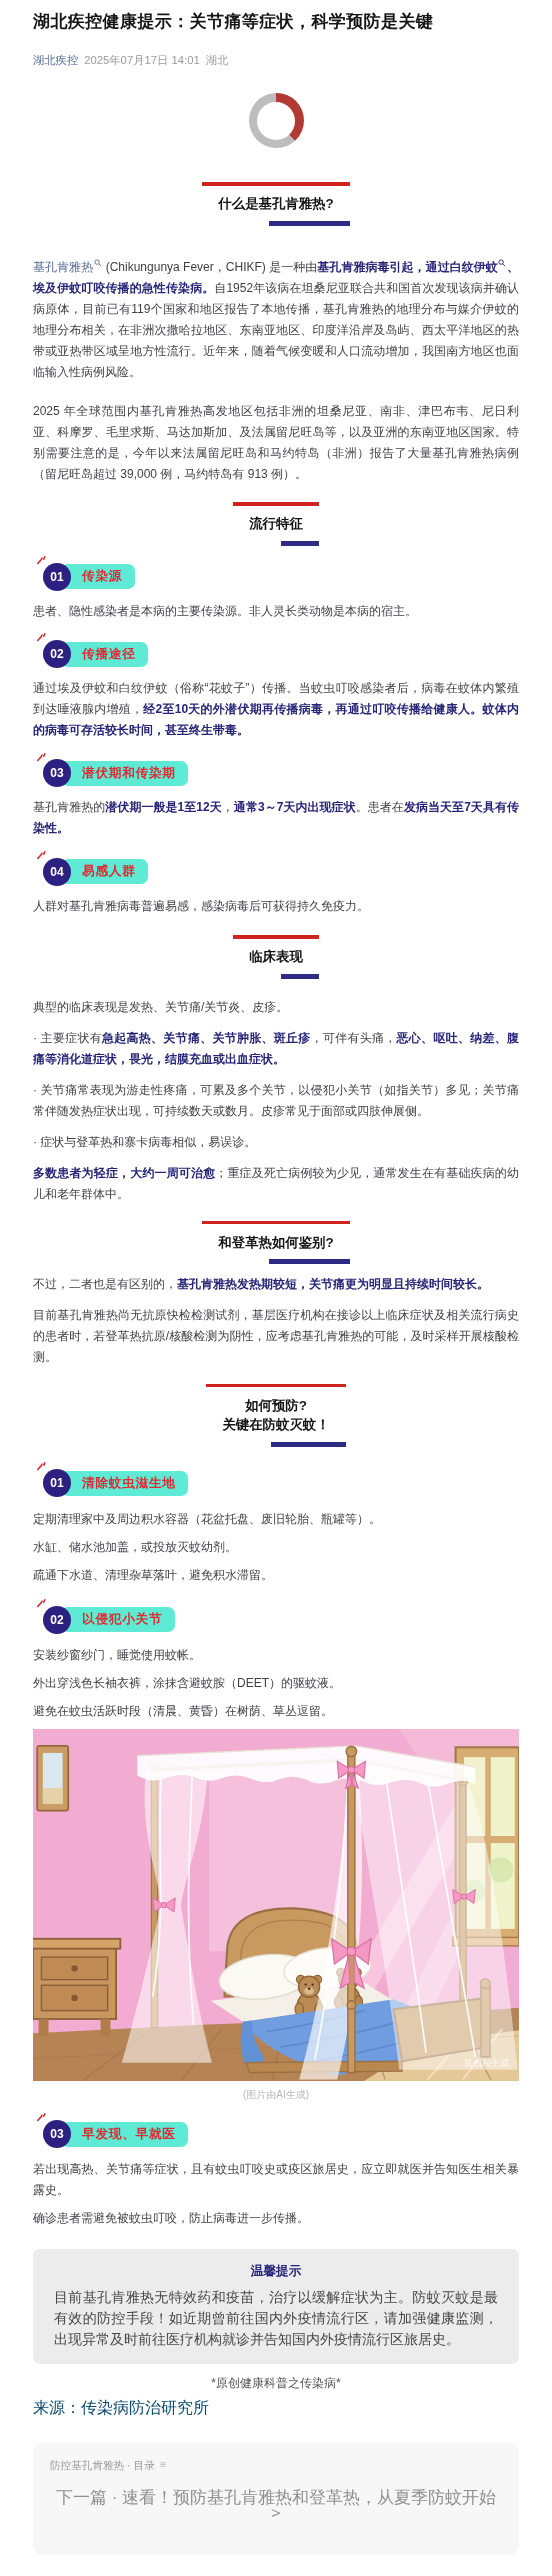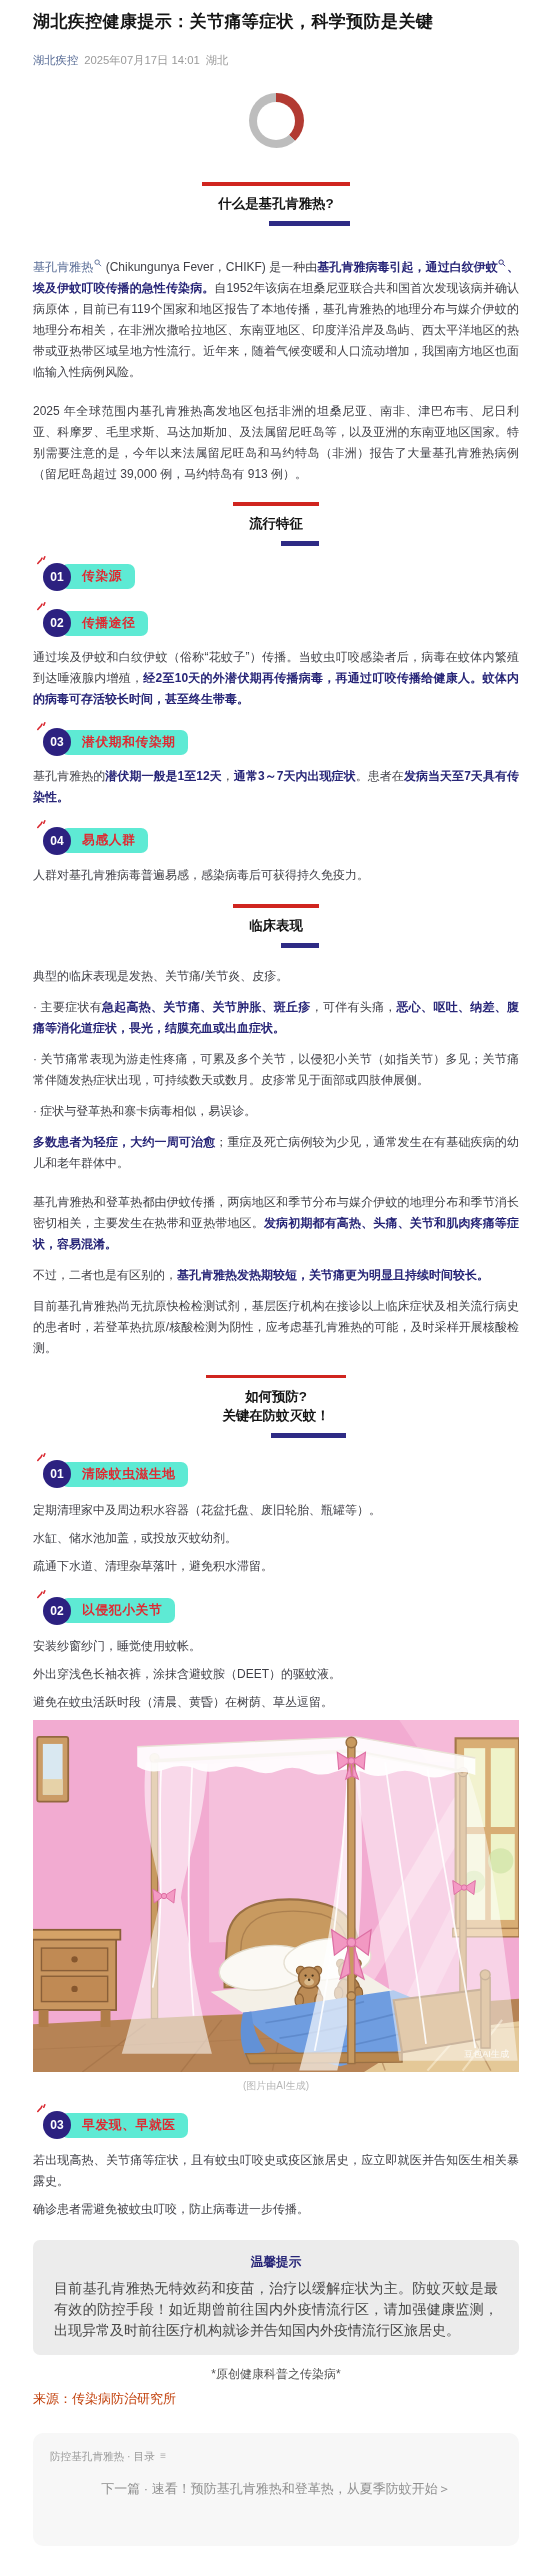--- a/index.html
+++ b/index.html
@@ -65,29 +65,29 @@
   }
   
   figure { margin:0; }
   .illu { display:block; width:486px; height:352px; }
   .figcap { margin-top:7px; text-align:center; font-size:10px; line-height:14px; color:#b7b7b7; }
   
   .tip-box { background:#ececec; border-radius:7px; padding:12.7px 21px 14px; }
   .tip-title { text-align:center; font-size:12.7px; line-height:18.3px; font-weight:700; color:#272577; }
   .tip-body { margin-top:7px; font-size:14px; line-height:21px; color:#474747; text-align:justify; }
   .center-note { text-align:center; font-size:12px; line-height:14px; color:#545454; }
-  .source-line { font-size:13px; line-height:14px; color:#c2410c; }
+  .source-line { font-size:16px; line-height:14px; color:#0c4a6e; }
   
   .album-card {
     margin-top:27px; background:#f7f7f7; border-radius:10px;
     padding:15.5px 17px; height:113px; cursor:pointer;
   }
   .album-head { display:flex; align-items:center; gap:5.6px; font-size:10.6px; line-height:14px; color:#9b9b9b; }
   .album-head .menu-ico { color:#b5b5b5; font-size:10px; }
-  .album-next { margin-top:18.3px; text-align:center; font-size:13px; line-height:15.5px; color:#8f8f8f; }
+  .album-next { margin-top:18.3px; text-align:center; font-size:17px; line-height:15.5px; color:#8f8f8f; }
 </style>
 </head>
 <body>
 
 <div class="page">
 
   <h1 class="article-title">湖北疾控健康提示：关节痛等症状，科学预防是关键</h1>
   <div class="byline">
     <span class="account">湖北疾控</span>
     <span class="date">2025年07月17日 14:01</span>
@@ -129,20 +129,21 @@
     <span class="spark"><svg width="11.3" height="11.3" viewBox="0 0 16 16">
           <g stroke="#d9262e" stroke-width="2.2" stroke-linecap="round">
             <line x1="2.5" y1="12" x2="5.5" y2="8.5"></line>
             <line x1="6.5" y1="8" x2="8.5" y2="4.5"></line>
             <line x1="11" y1="6" x2="12.5" y2="2.5"></line>
           </g>
         </svg></span>
     <span class="num">01</span>
     <span class="label">传染源</span>
   </div>
+  <p class="p mt14">患者、隐性感染者是本病的主要传染源。非人灵长类动物是本病的宿主。</p>
 
   <div class="badge mt26">
     <span class="spark"><svg width="11.3" height="11.3" viewBox="0 0 16 16">
           <g stroke="#d9262e" stroke-width="2.2" stroke-linecap="round">
             <line x1="2.5" y1="12" x2="5.5" y2="8.5"></line>
             <line x1="6.5" y1="8" x2="8.5" y2="4.5"></line>
             <line x1="11" y1="6" x2="12.5" y2="2.5"></line>
           </g>
         </svg></span>
     <span class="num">02</span>
@@ -191,24 +192,28 @@
   <p class="p mt26">典型的临床表现是发热、关节痛/关节炎、皮疹。</p>
   <p class="p mt14">
     <span>· 主要症状有</span><span class="b">急起高热、关节痛、关节肿胀、斑丘疹</span><span>，可伴有头痛，</span><span class="b">恶心、呕吐、纳差、腹痛等消化道症状，畏光，结膜充血或出血症状。</span>
   </p>
   <p class="p mt14">· 关节痛常表现为游走性疼痛，可累及多个关节，以侵犯小关节（如指关节）多见；关节痛常伴随发热症状出现，可持续数天或数月。皮疹常见于面部或四肢伸展侧。</p>
   <p class="p mt14">· 症状与登革热和寨卡病毒相似，易误诊。</p>
   <p class="p mt14">
     <span class="b">多数患者为轻症，大约一周可治愈</span><span>；重症及死亡病例较为少见，通常发生在有基础疾病的幼儿和老年群体中。</span>
   </p>
 
-
-  <p class="p mt26">
-    <span>基孔肯雅热和登革热都由伊蚊传播，两病地区和季节分布与媒介伊蚊的地理分布和季节消长密切相关，主要发生在热带和亚热带地区。</span><span class="b">发病初期都有高热、头痛、关节和肌肉疼痛等症状，容易混淆。</span>
-  </p>
+  <div class="sec mt22">
+    <div class="sec-inner">
+      <div class="sec-bar-red"></div>
+      <h2 class="sec-title">和登革热如何鉴别?</h2>
+      <div class="sec-bar-navy"></div>
+    </div>
+  </div>
+
   <p class="p mt14">
     <span>不过，二者也是有区别的，</span><span class="b">基孔肯雅热发热期较短，关节痛更为明显且持续时间较长。</span>
   </p>
   <p class="p mt14">目前基孔肯雅热尚无抗原快检检测试剂，基层医疗机构在接诊以上临床症状及相关流行病史的患者时，若登革热抗原/核酸检测为阴性，应考虑基孔肯雅热的可能，及时采样开展核酸检测。</p>
 
   <div class="sec mt22">
     <div class="sec-inner">
       <div class="sec-bar-red"></div>
       <h2 class="sec-title"><span>如何预防?</span><br><span>关键在防蚊灭蚊！</span></h2>
       <div class="sec-bar-navy"></div>

